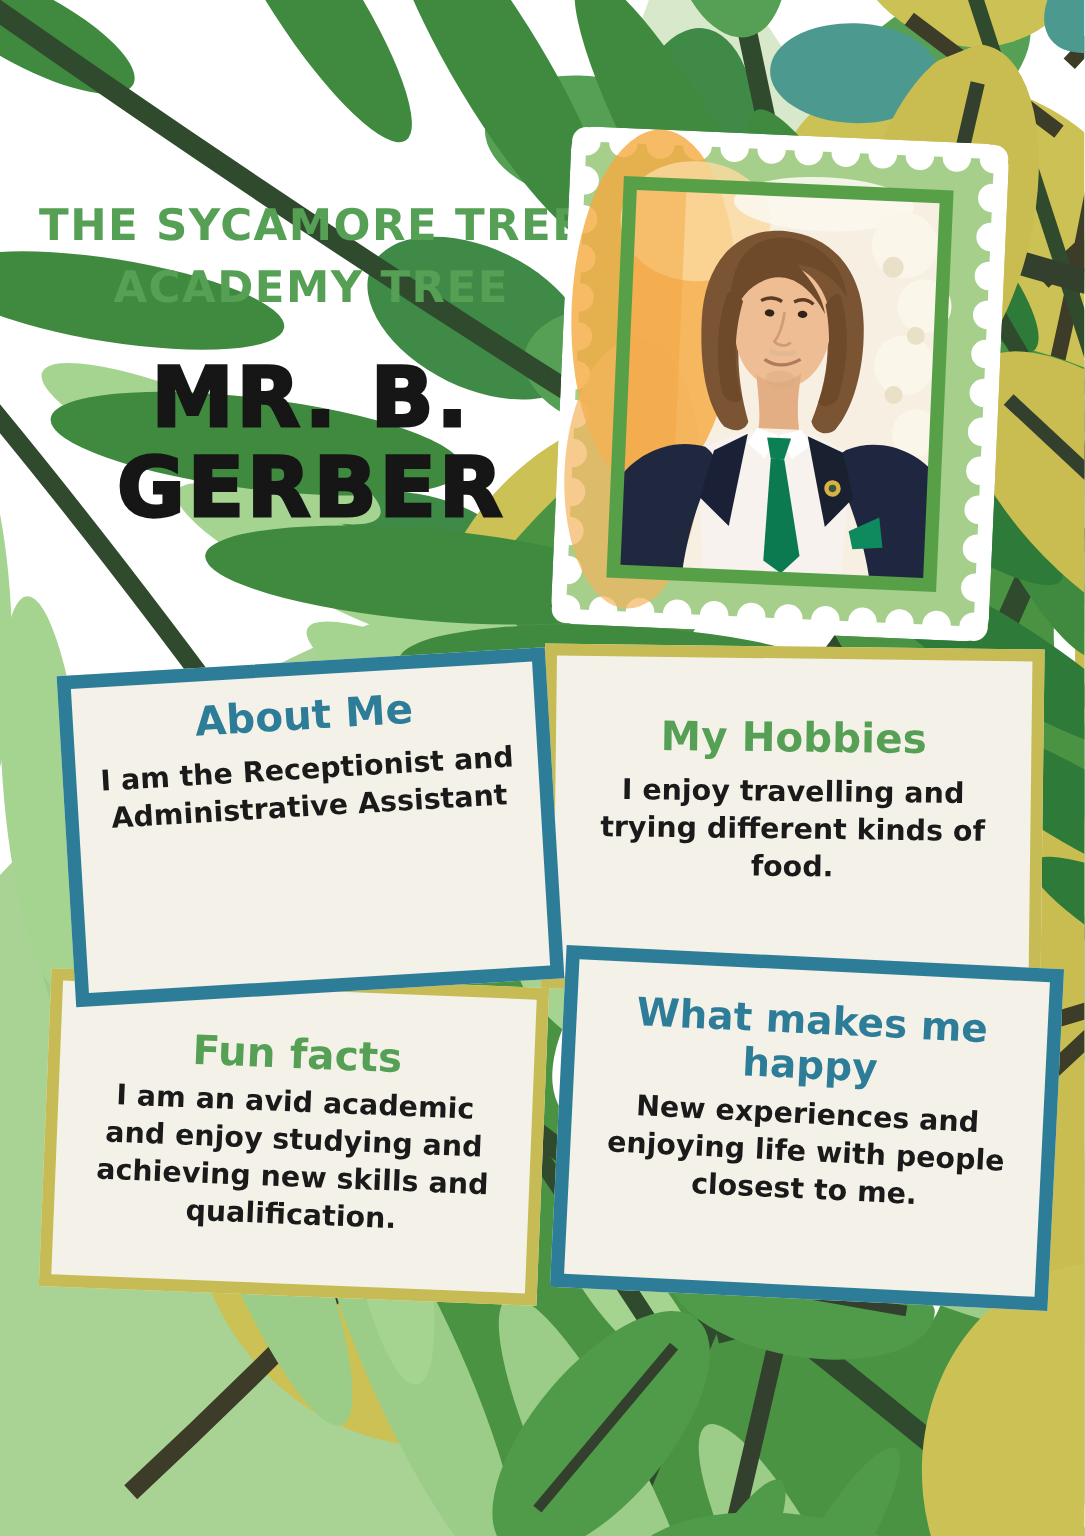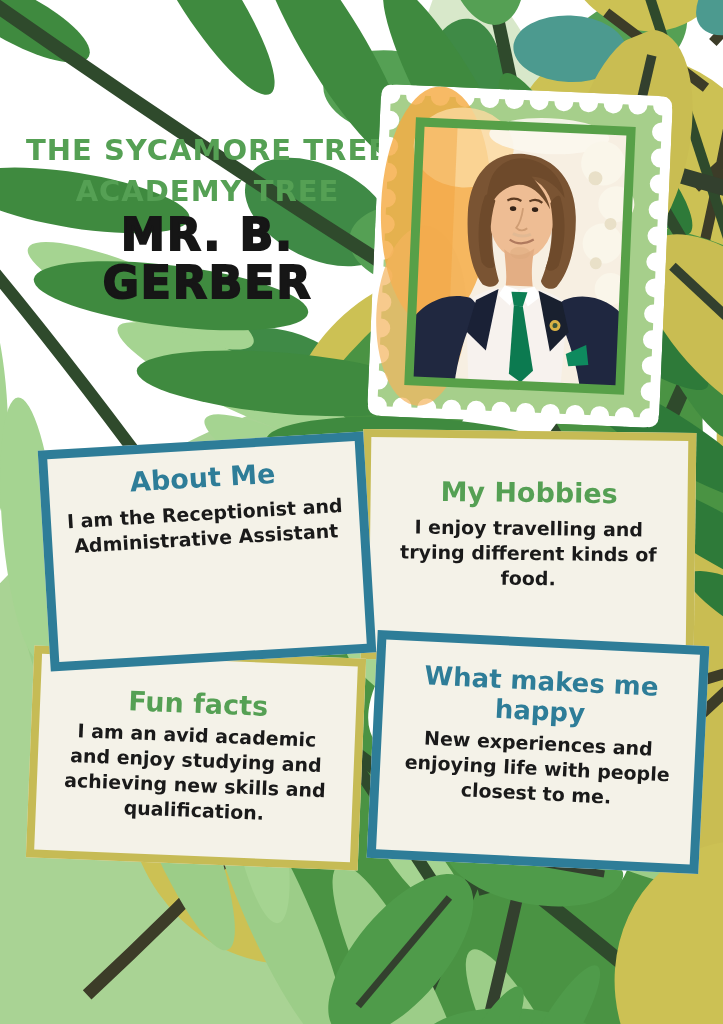--- a/index.html
+++ b/index.html
@@ -5,22 +5,22 @@
   html,body{margin:0;padding:0;background:#ffffff;}
   #poster{position:relative;width:723px;height:1024px;overflow:hidden;background:#ffffff;
           font-family:"DejaVu Sans",sans-serif;}
   svg{display:block;}
   .layer{position:absolute;left:0;top:0;pointer-events:none;}
   #leaves-bg{z-index:0;}
   #frond-front{z-index:6;}
   
   #team-title{position:absolute;left:10px;top:130px;width:395px;text-align:center;z-index:2;
               color:#55a054;font-weight:bold;font-size:29px;line-height:1.42;letter-spacing:1px;}
-  #member-name{position:absolute;left:10px;top:211px;width:395px;text-align:center;z-index:2;
-               color:#161616;font-weight:bold;font-size:44px;line-height:1.09;letter-spacing:2px;
+  #member-name{position:absolute;left:10px;top:236px;width:395px;text-align:center;z-index:2;
+               color:#161616;font-weight:bold;font-size:55px;line-height:1.09;letter-spacing:2px;
                -webkit-text-stroke:2px #161616;}
   
   #stamp{position:absolute;left:374px;top:90px;width:292px;height:332px;z-index:2;
          transform:rotate(2.5deg);}
   
   .card{position:absolute;background:#f4f2e8;box-sizing:border-box;text-align:center;}
   .card-title{margin:0;font-weight:bold;font-size:27px;line-height:1.15;}
   .teal{color:#2e7d98}
   .green{color:#55a054}
   .card-body{margin:8px 10px 0;font-weight:bold;font-size:19px;line-height:1.32;color:#1a1a1a;

